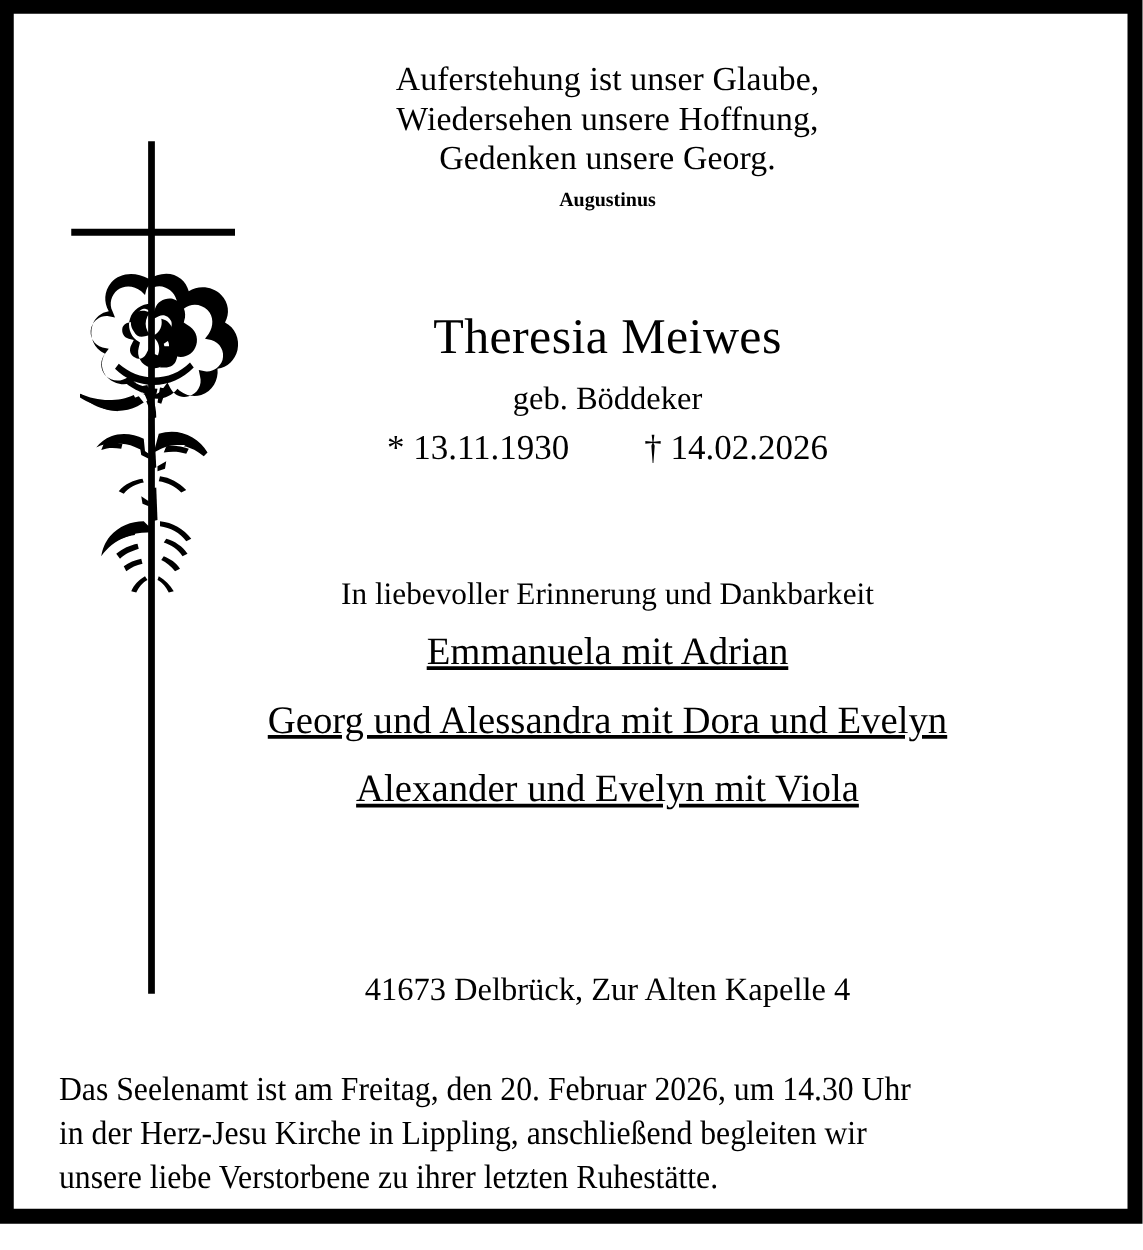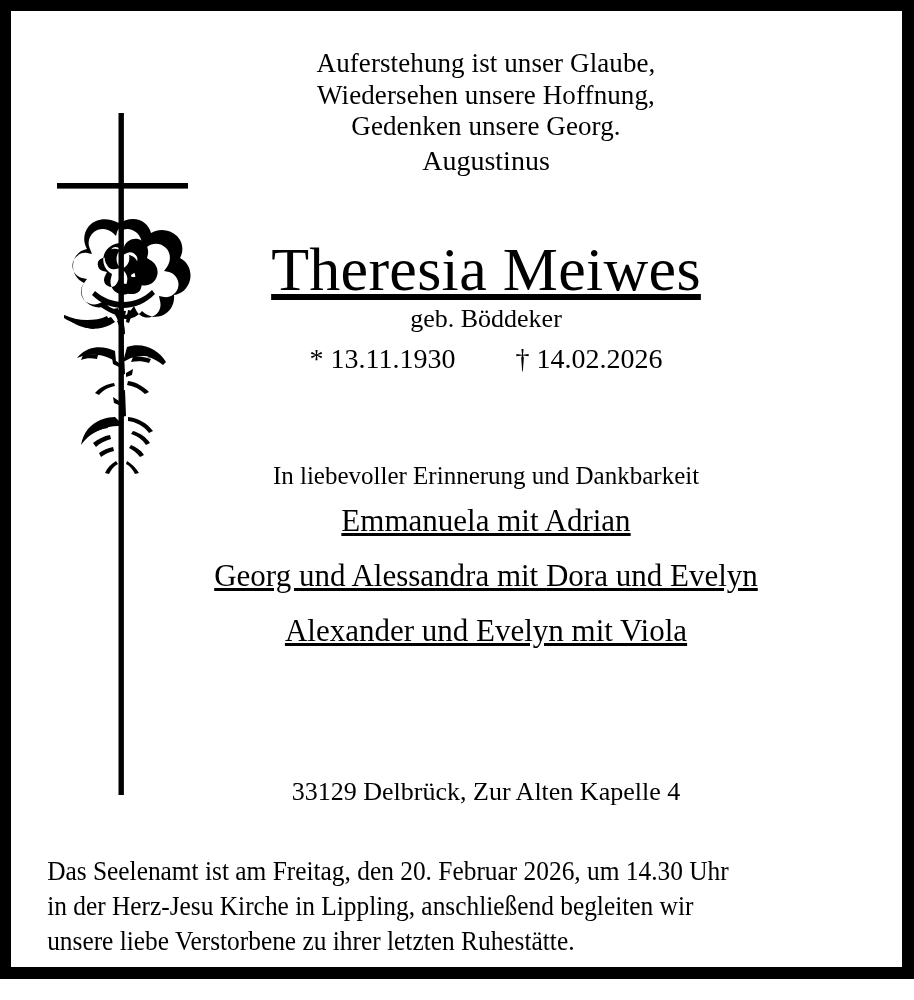--- a/index.html
+++ b/index.html
@@ -63,39 +63,39 @@
     width: 620px;
     text-align: center;
   }
   .quote-line {
     font-size: 27px;
     line-height: 31.5px;
     letter-spacing: 0.1px;
     white-space: nowrap;
   }
   .quote-author {
-    font-size: 28px;
+    font-size: 16px;
     line-height: 32px;
     margin-top: 2px;
+    font-weight: bold;
   }
 
   .name-block {
     position: absolute;
     left: 160px;
     top: 227px;
     width: 630px;
     text-align: center;
   }
   .deceased-name {
-    font-size: 62px;
+    font-size: 40px;
     line-height: 62px;
     font-weight: 400;
     letter-spacing: 0.3px;
     white-space: nowrap;
-    text-decoration: underline;
   }
   .maiden-name {
     font-size: 26px;
     line-height: 34px;
     margin-top: 2px;
   }
   .dates-line {
     font-size: 28px;
     line-height: 38px;
     margin-top: 4px;
@@ -235,21 +235,21 @@
         </div>
       </div>
 
       <div class="family-block">
         <div class="memory-intro">In liebevoller Erinnerung und Dankbarkeit</div>
         <div class="family-line">Emmanuela mit Adrian</div>
         <div class="family-line">Georg und Alessandra mit Dora und Evelyn</div>
         <div class="family-line">Alexander und Evelyn mit Viola</div>
       </div>
 
-      <div class="address-line">33129 Delbrück, Zur Alten Kapelle 4</div>
+      <div class="address-line">41673 Delbrück, Zur Alten Kapelle 4</div>
 
       <div class="service-block">
         <div class="service-line">Das Seelenamt ist am Freitag, den 20. Februar 2026, um 14.30 Uhr</div>
         <div class="service-line">in der Herz-Jesu Kirche in Lippling, anschließend begleiten wir</div>
         <div class="service-line">unsere liebe Verstorbene zu ihrer letzten Ruhestätte.</div>
       </div>
 
     </div>
   </div>
 </div>

